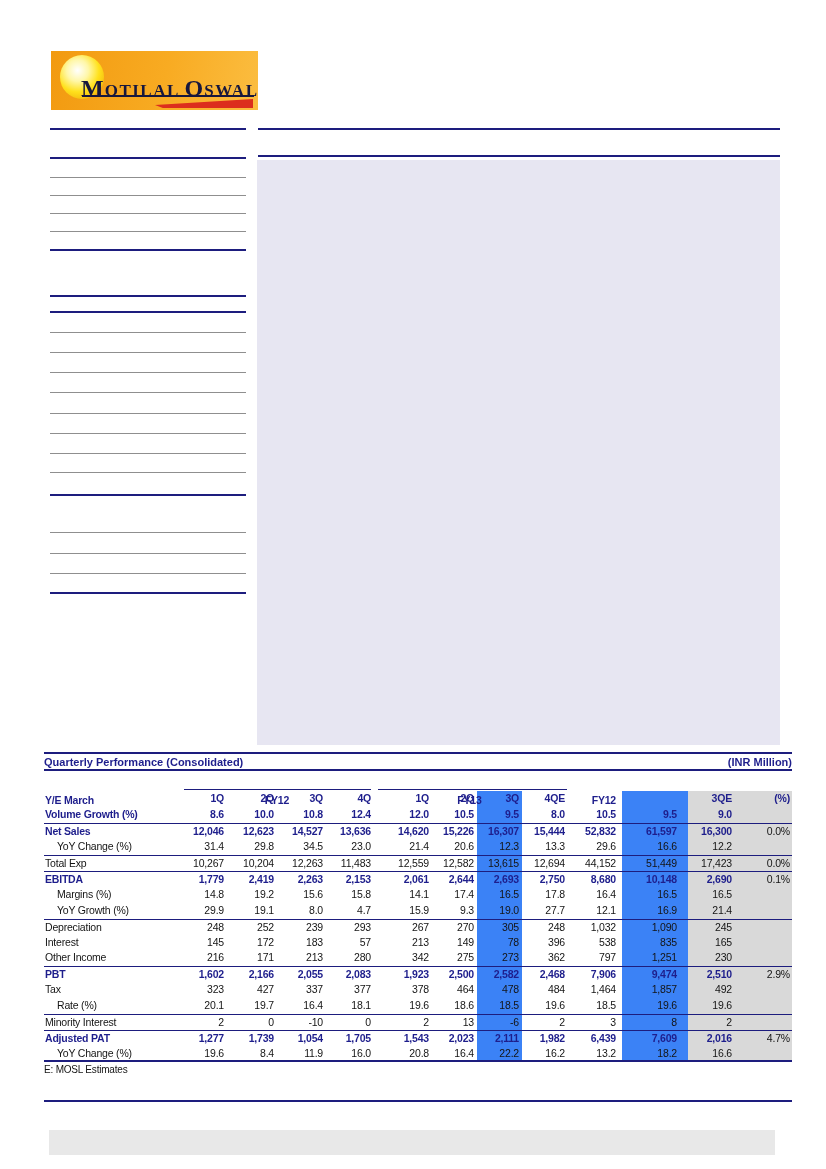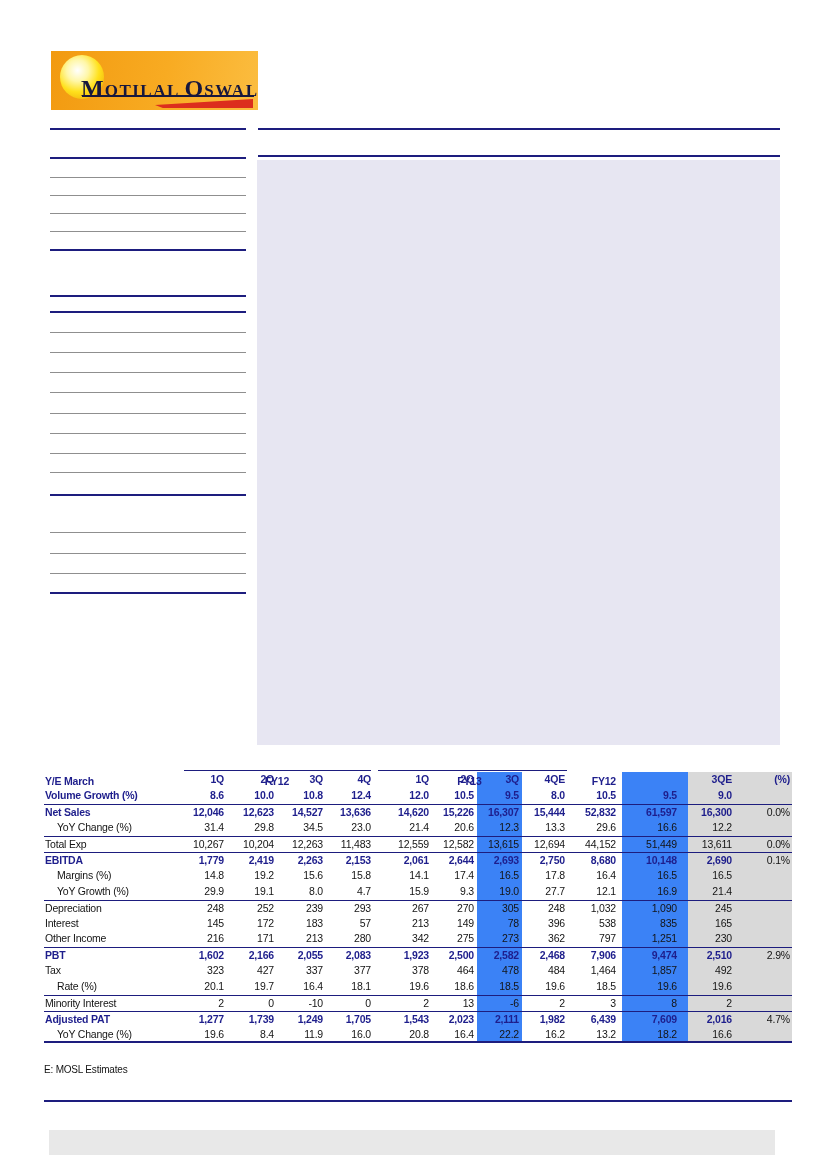--- a/index.html
+++ b/index.html
@@ -85,20 +85,24 @@
   <div class="gline" style="left:50px;top:532px;width:196px;"></div>
   <div class="gline" style="left:50px;top:553px;width:196px;"></div>
   <div class="gline" style="left:50px;top:573px;width:196px;"></div>
   <div class="nline" style="left:50px;top:592px;width:196px;"></div>
 
   <div class="nline" style="left:258px;top:128px;width:522px;"></div>
   <div class="nline" style="left:258px;top:155px;width:522px;"></div>
   <div class="panel"></div>
 
   <div id="qtable">
+    <div id="qtitle">
+      <span>Quarterly Performance (Consolidated)</span>
+      <span>(INR Million)</span>
+    </div>
     <div id="qgrid">
         <div class="c lab ha">Y/E March</div>
         <div class="c ha ghead g1" style="grid-column: 2 / span 4;">FY12</div>
         <div class="c ha ghead g2" style="grid-column: 6 / span 4;">FY13</div>
         <div class="c ha p6">FY12</div>
         <div class="c ha lav p11">FY13E</div>
         <div class="c ha gry p8">FY13</div>
         <div class="c ha gry p2">Var.</div>
         <div class="c lab hb"></div>
         <div class="c hb">1Q</div>
@@ -156,21 +160,21 @@
         <div class="c  bt">10,267</div>
         <div class="c  bt">10,204</div>
         <div class="c  bt">12,263</div>
         <div class="c  bt">11,483</div>
         <div class="c  bt">12,559</div>
         <div class="c  bt">12,582</div>
         <div class="c  lav bt">13,615</div>
         <div class="c  bt">12,694</div>
         <div class="c  p6 bt">44,152</div>
         <div class="c  lav p11 bt">51,449</div>
-        <div class="c  gry p8 bt">13,611</div>
+        <div class="c  gry p8 bt">17,423</div>
         <div class="c  gry p2 bt">0.0%</div>
         <div class="c lab bold bt">EBITDA</div>
         <div class="c bold bt">1,779</div>
         <div class="c bold bt">2,419</div>
         <div class="c bold bt">2,263</div>
         <div class="c bold bt">2,153</div>
         <div class="c bold bt">2,061</div>
         <div class="c bold bt">2,644</div>
         <div class="c bold lav bt">2,693</div>
         <div class="c bold bt">2,750</div>
@@ -291,21 +295,21 @@
         <div class="c  bt">13</div>
         <div class="c  lav bt">-6</div>
         <div class="c  bt">2</div>
         <div class="c  p6 bt">3</div>
         <div class="c  lav p11 bt">8</div>
         <div class="c  gry p8 bt">2</div>
         <div class="c  gry p2 bt"></div>
         <div class="c lab bold bt">Adjusted PAT</div>
         <div class="c bold bt">1,277</div>
         <div class="c bold bt">1,739</div>
-        <div class="c bold bt">1,249</div>
+        <div class="c bold bt">1,054</div>
         <div class="c bold bt">1,705</div>
         <div class="c bold bt">1,543</div>
         <div class="c bold bt">2,023</div>
         <div class="c bold lav bt">2,111</div>
         <div class="c bold bt">1,982</div>
         <div class="c bold p6 bt">6,439</div>
         <div class="c bold lav p11 bt">7,609</div>
         <div class="c bold gry p8 bt">2,016</div>
         <div class="c  gry p2 bt">4.7%</div>
         <div class="c lab ind bb">YoY Change (%)</div>

